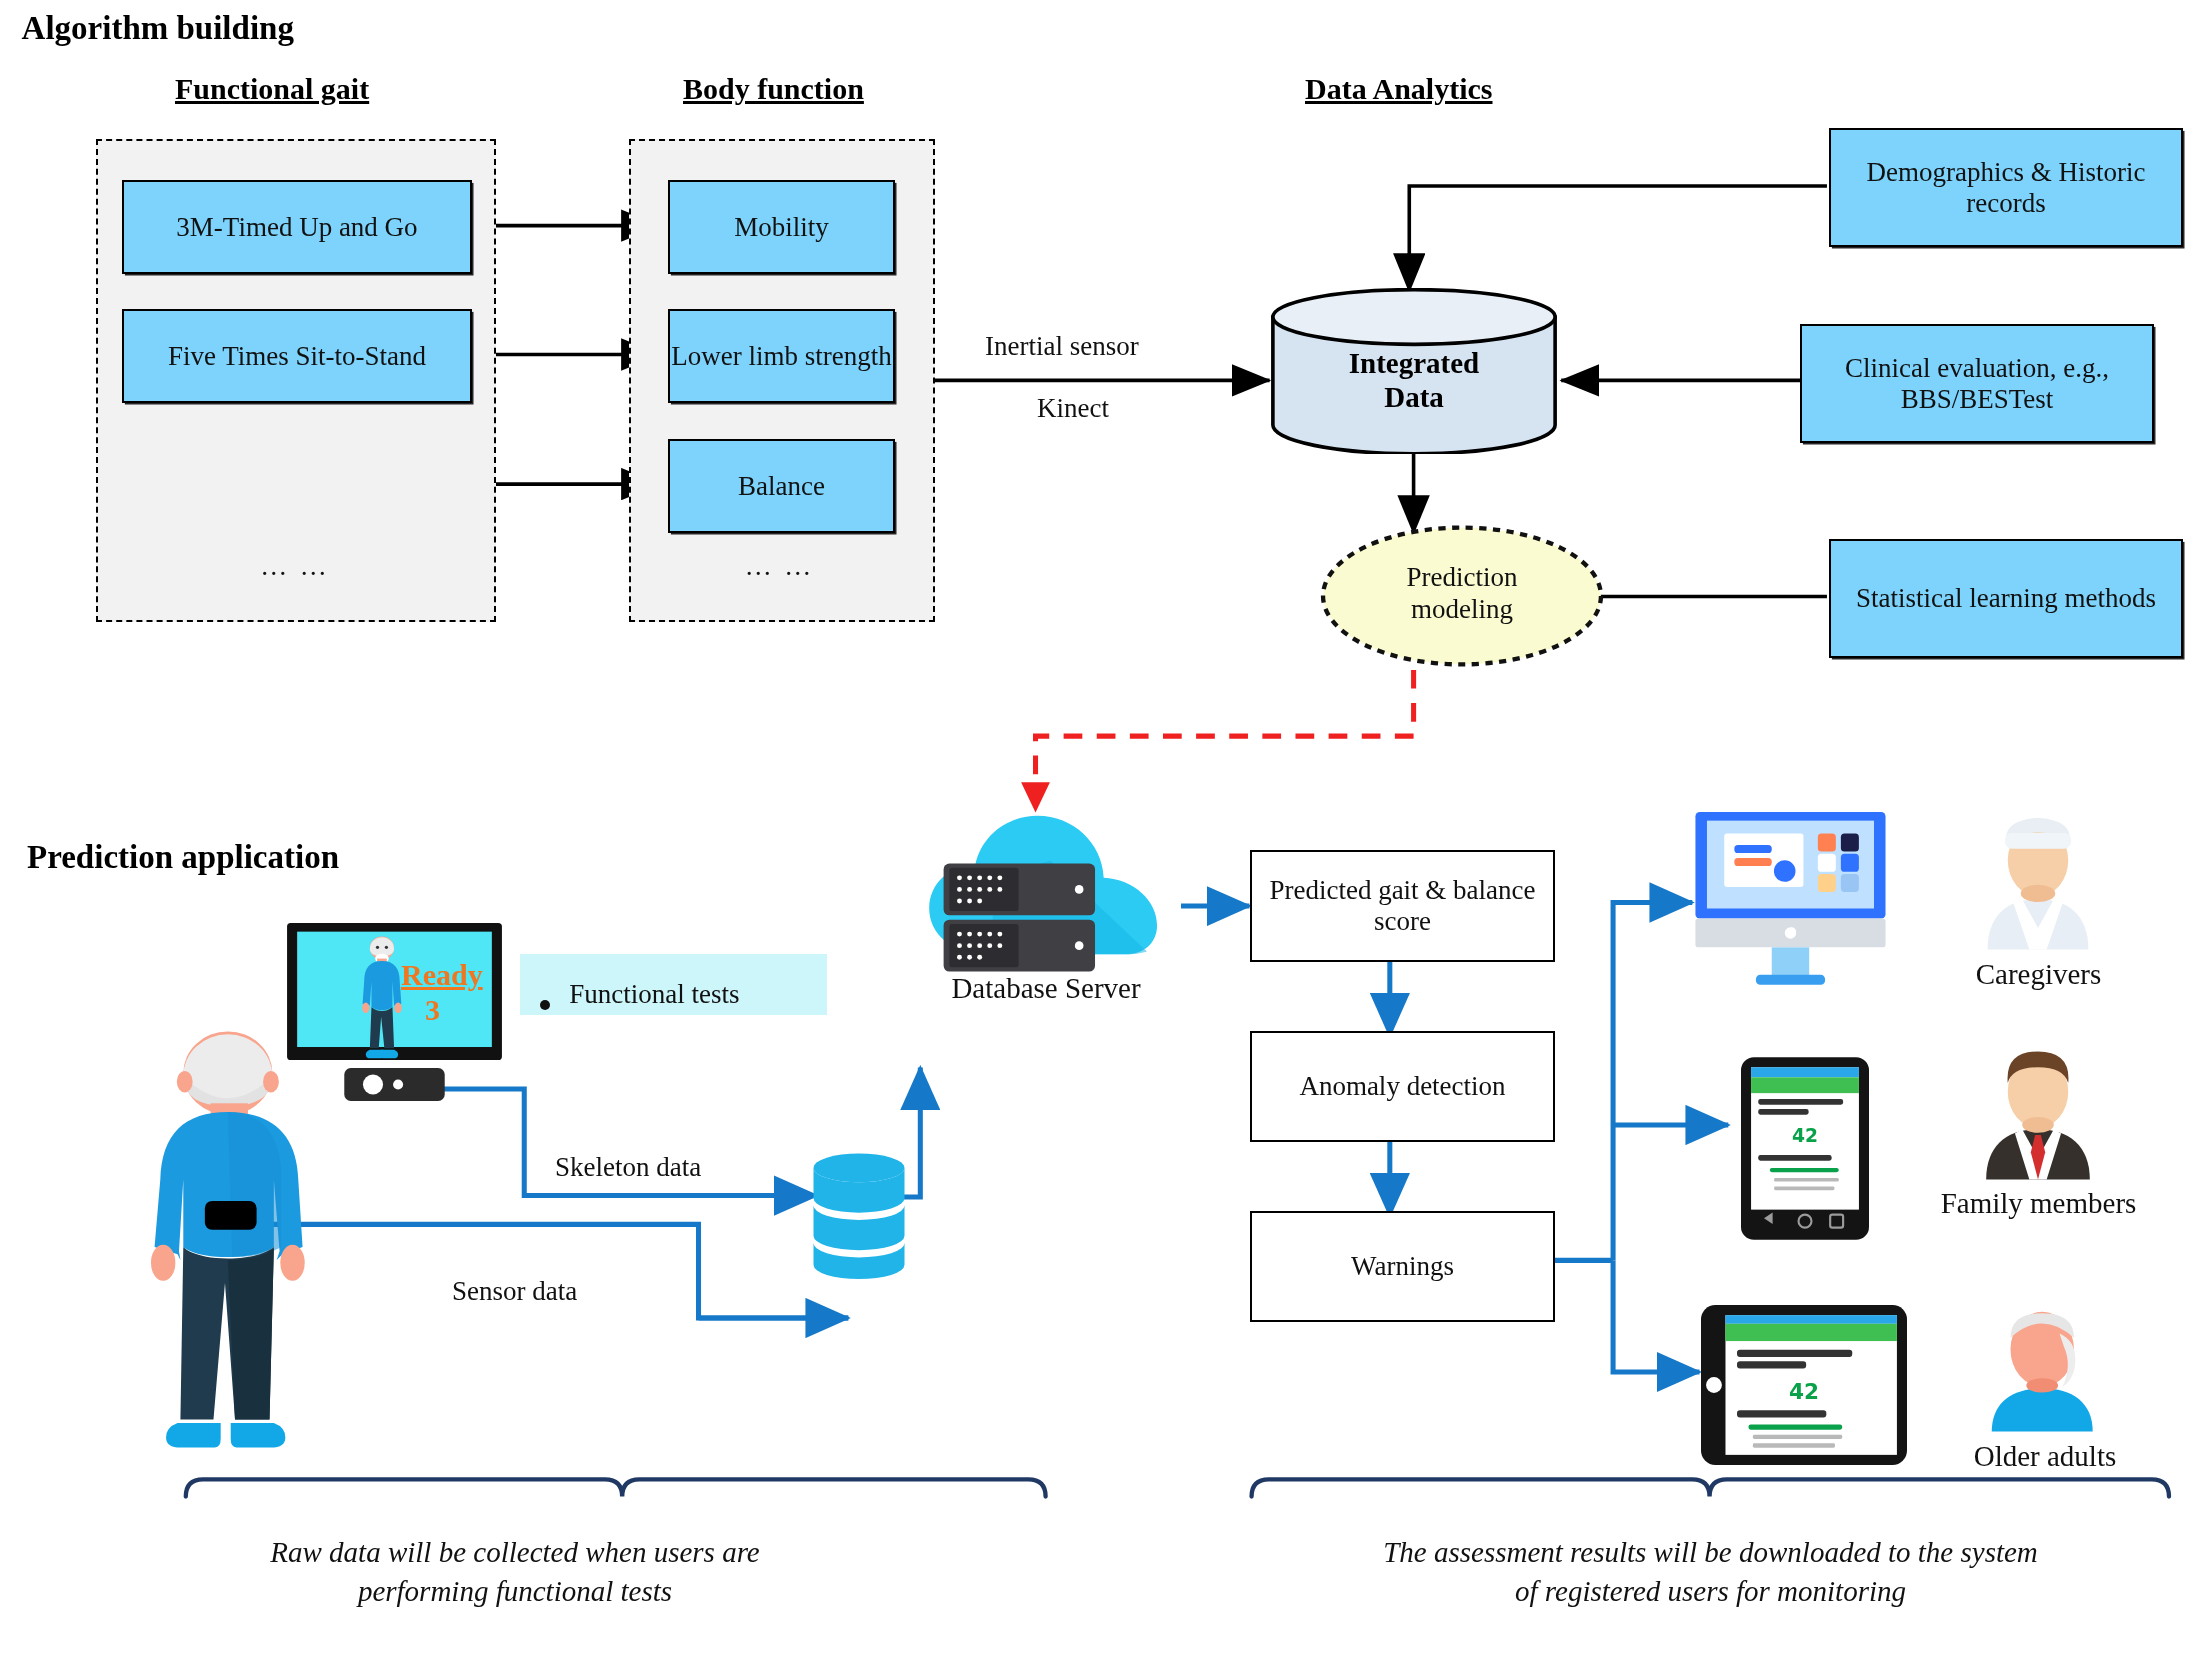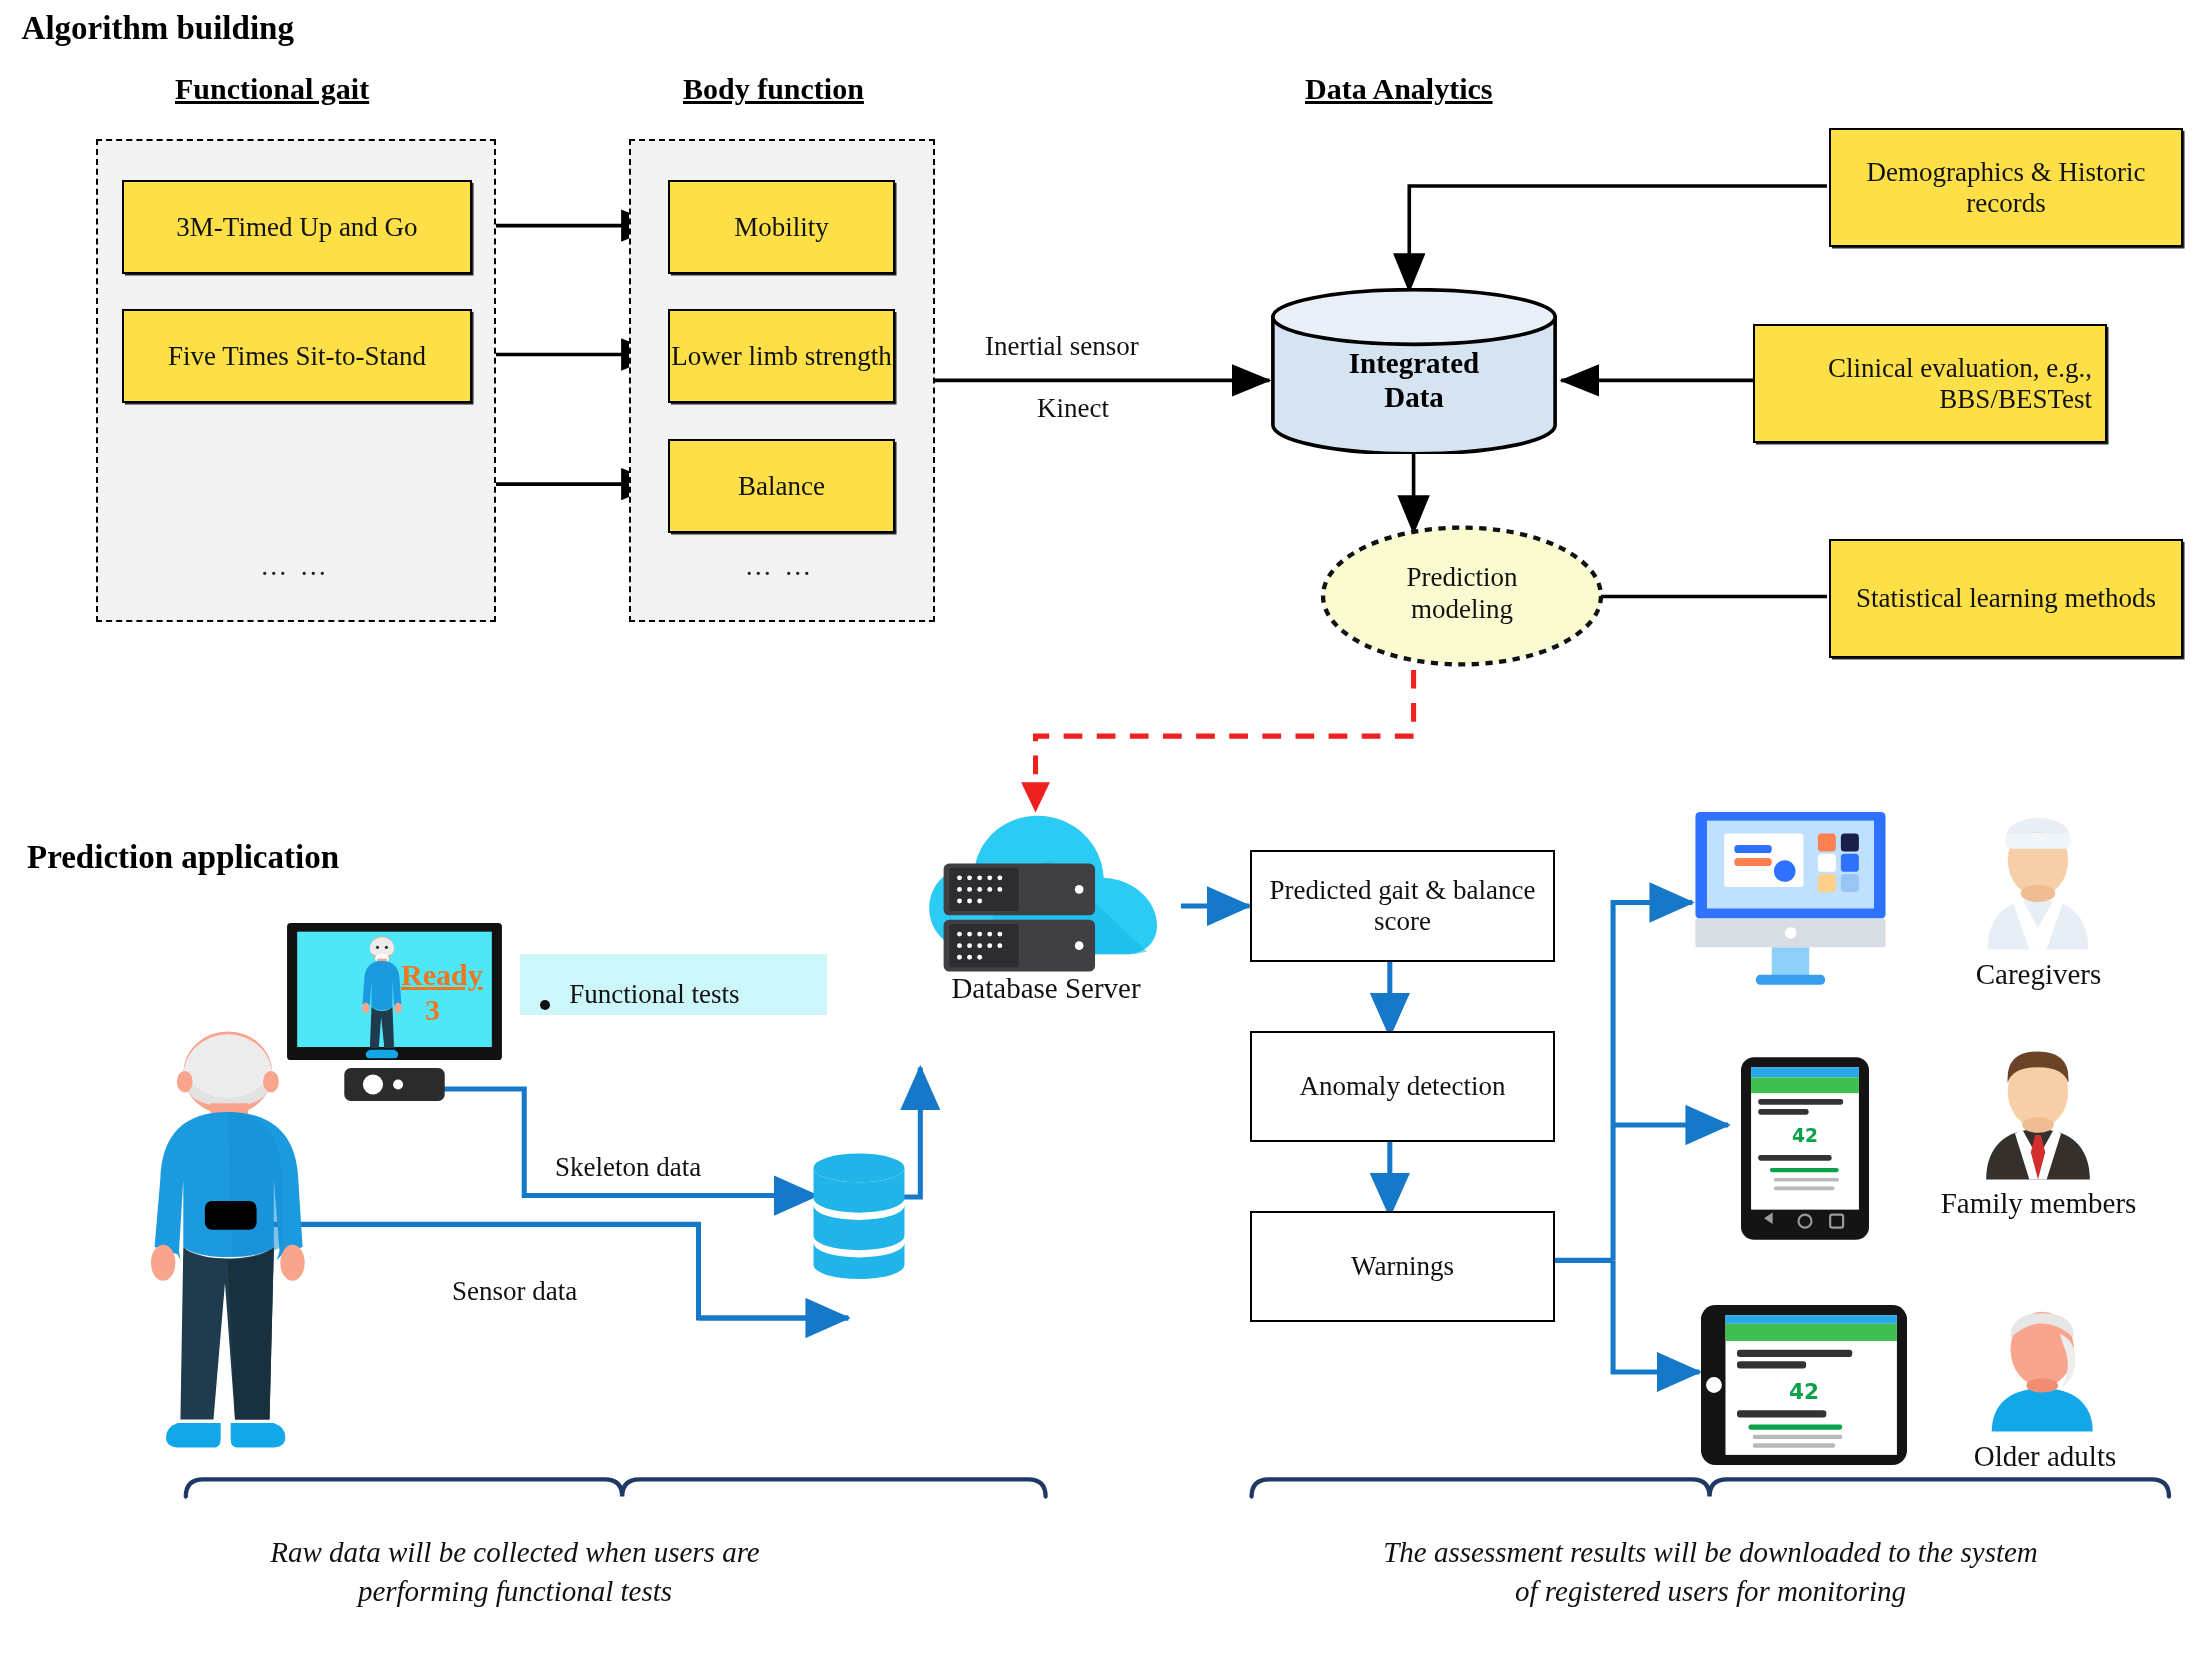--- a/index.html
+++ b/index.html
@@ -4,21 +4,21 @@
 <style>
   html,body{margin:0;padding:0;background:#fff;}
   body{font-family:"Liberation Serif", serif;}
   #page{position:relative;width:2205px;height:1666px;background:#fff;overflow:hidden;}
   .abs{position:absolute;}
   svg.layer{position:absolute;left:0;top:0;width:2205px;height:1666px;pointer-events:none;}
   .sect-title{font-family:"Liberation Serif", serif;font-weight:bold;font-size:33px;color:#000;letter-spacing:0px;}
   .col-title{font-family:"Liberation Serif", serif;font-weight:bold;font-size:30px;color:#000;text-decoration:underline;}
   .grpbox{border:2.2px dashed #000;background:#f2f2f2;}
   .nodebox{
-    border:2.2px solid #000;background:#fde047;display:flex;align-items:center;justify-content:center;
+    border:2.2px solid #000;background:#7dd3fc;display:flex;align-items:center;justify-content:center;
     text-align:center;font-size:27px;line-height:1.12;color:#111;
     box-shadow:2.2px 2.2px 0 -0.7px rgba(0,0,0,0.85);
   }
   .plainbox{
     border:2.2px solid #000;background:#fff;display:flex;align-items:center;justify-content:center;
     text-align:center;font-size:27px;line-height:1.15;color:#111;
   }
   .ellipsis{font-size:27px;letter-spacing:2.9px;text-align:center;color:#111;}
   .edgelabel{font-size:27px;color:#111;text-align:center;white-space:nowrap;}
   .cylinder{position:absolute;}
@@ -164,21 +164,21 @@
     </svg>
     <div class="pm-label" style="top:37px;">
       <div>Prediction</div>
       <div>modeling</div>
     </div>
   </div>
 
   <div class="abs nodebox" style="left:1829px; top:128px; width:324px; height:115px; padding:0 13px;">
     <span>Demographics &amp; Historic records</span>
   </div>
-  <div class="abs nodebox" style="left:1753px; top:324px; width:324px; height:115px; padding:0 13px;text-align:right;">
+  <div class="abs nodebox" style="left:1800px; top:324px; width:324px; height:115px; padding:0 13px;">
     <span>Clinical evaluation, e.g., BBS/BESTest</span>
   </div>
   <div class="abs nodebox" style="left:1829px; top:539px; width:324px; height:115px; padding:0 13px;">
     <span>Statistical learning methods</span>
   </div>
 
   <div class="abs sect-title" style="left:27px; top:839px;">Prediction application</div>
 
   <div class="abs" style="left:133px; top:1031px; width:194px; height:432px;">
     <svg width="194" height="432" viewBox="0 0 270 600">

